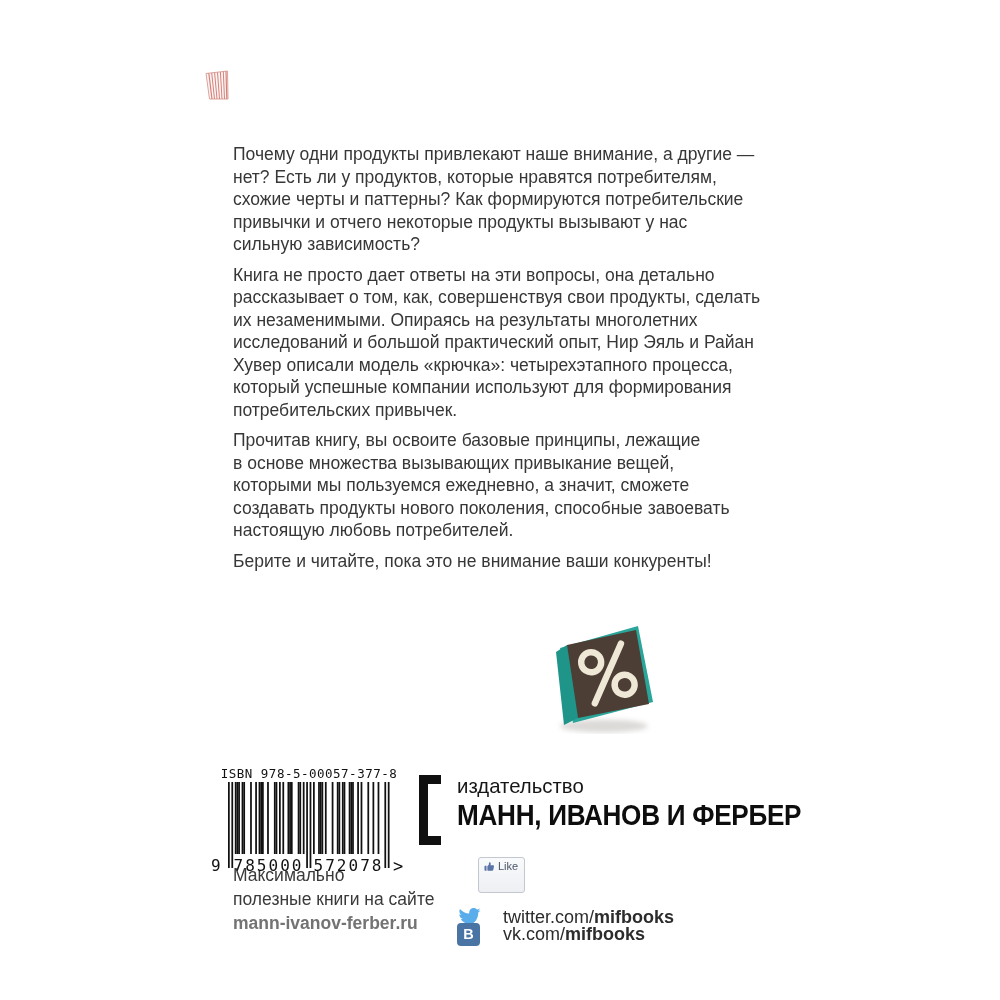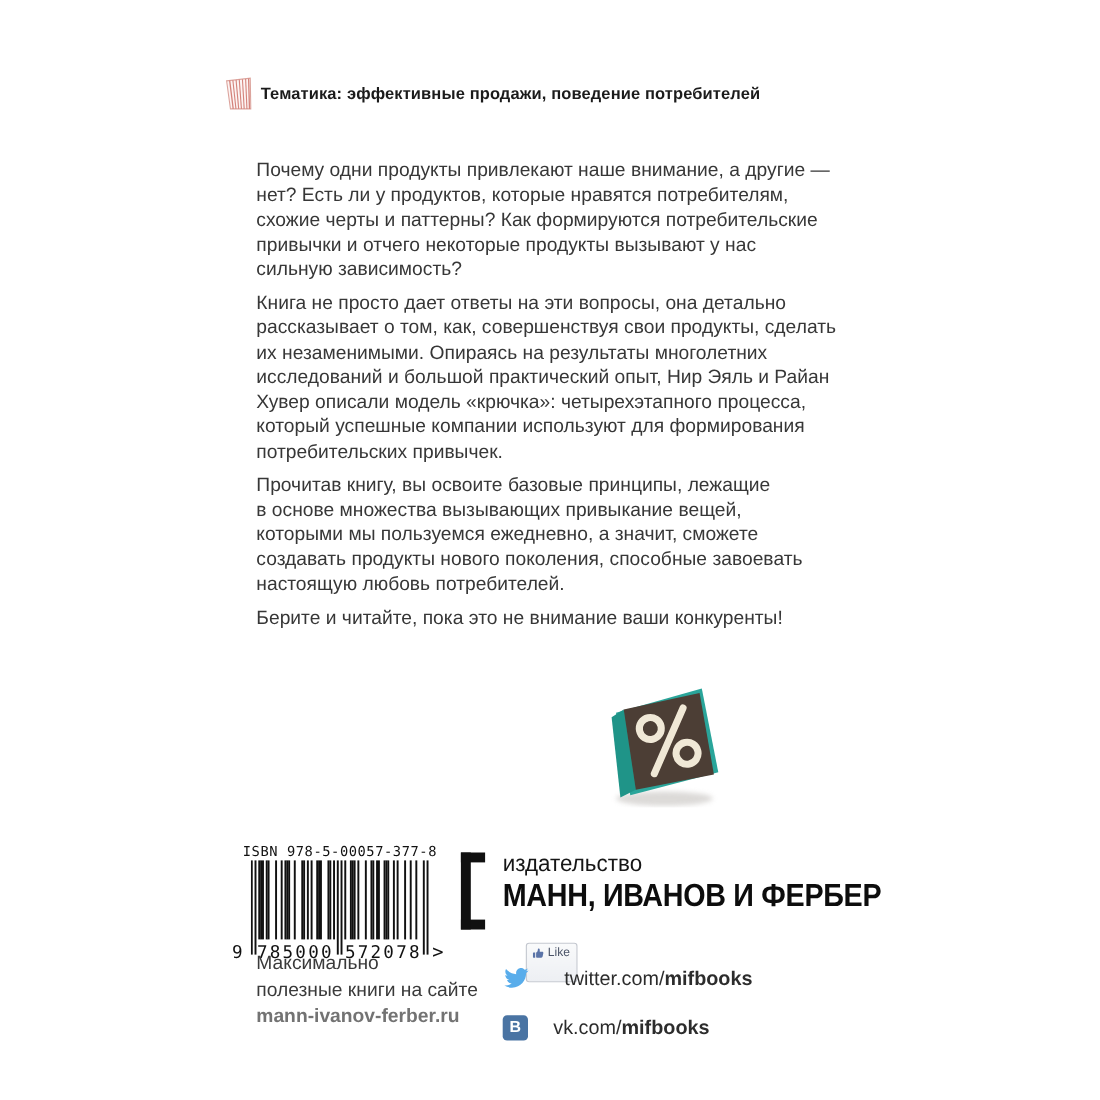--- a/index.html
+++ b/index.html
@@ -38,21 +38,21 @@
   
   .publisher{position:absolute;left:419px;top:773px;}
   .pub-bracket{position:absolute;left:0;top:2px;width:22px;height:70px;box-sizing:border-box;
     border-left:9px solid #101010;border-top:9px solid #101010;border-bottom:9px solid #101010;}
   .pub-small{position:absolute;left:38px;top:1px;font-size:21px;color:#161616;white-space:nowrap;
     transform:scaleX(.97);transform-origin:0 0;}
   .pub-name{position:absolute;left:38px;top:26px;font-size:29px;font-weight:bold;color:#0d0d0d;white-space:nowrap;
     transform:scaleX(.9);transform-origin:0 0;letter-spacing:-.3px;}
   
   .social-row{position:absolute;left:450px;height:26px;display:flex;align-items:center;}
-  .row-fb{top:862px;}.row-tw{top:876px;gap:10px;}.row-vk{top:921px;}
+  .row-fb{top:862px;}.row-tw{top:904px;}.row-vk{top:921px;}
   .social-icon-box{width:53px;display:flex;align-items:center;}
   .social-text{font-size:18px;color:#2c2c2c;white-space:nowrap;}
   .social-bold{font-weight:bold;}
   .like-btn{display:inline-flex;align-items:center;gap:3px;padding:2px 6px 20px 5px;border:1px solid #c3c7cf;
     border-radius:3px;background:linear-gradient(#f9fafb,#edeff3);font-size:11px;color:#4b5468;cursor:pointer;margin-left:28px;}
   .vk-badge{width:23px;height:23px;border-radius:4px;background:#4a74a3;color:#fff;font-weight:bold;
     font-size:14.5px;display:flex;align-items:center;justify-content:center;margin-left:7px;}
   .tw-icon{margin-left:6px;}
 </style>
 </head>
@@ -64,21 +64,20 @@
     <svg class="topic-icon" viewBox="0 0 25 31">
       <polygon points="2,3.5 23.5,1 24,29 5.5,29" fill="#fdf4f3" stroke="#dca49d" stroke-width="1"></polygon>
       <line x1="4.8" y1="3.2" x2="8" y2="29" stroke="#d4837b" stroke-width="1.2"></line>
       <line x1="7.7" y1="2.9" x2="10.5" y2="29" stroke="#d4837b" stroke-width="1"></line>
       <line x1="10.6" y1="2.6" x2="13" y2="29" stroke="#d4837b" stroke-width="1"></line>
       <line x1="13.5" y1="2.3" x2="15.5" y2="29" stroke="#d4837b" stroke-width="1"></line>
       <line x1="16.4" y1="2" x2="18" y2="29" stroke="#d4837b" stroke-width="1"></line>
       <line x1="19.3" y1="1.7" x2="20.5" y2="29" stroke="#d4837b" stroke-width="1"></line>
       <line x1="22" y1="1.3" x2="22.8" y2="29" stroke="#d4837b" stroke-width="1.2"></line>
     </svg>
-    <span class="topic-label">Тематика: эффективные продажи, поведение потребителей</span>
   </div>
 
   <div class="body-text">
     <p>Почему одни продукты привлекают наше внимание, а другие —
 нет? Есть ли у продуктов, которые нравятся потребителям,
 схожие черты и паттерны? Как формируются потребительские
 привычки и отчего некоторые продукты вызывают у нас
 сильную зависимость?</p>
     <p>Книга не просто дает ответы на эти вопросы, она детально
 рассказывает о том, как, совершенствуя свои продукты, сделать

